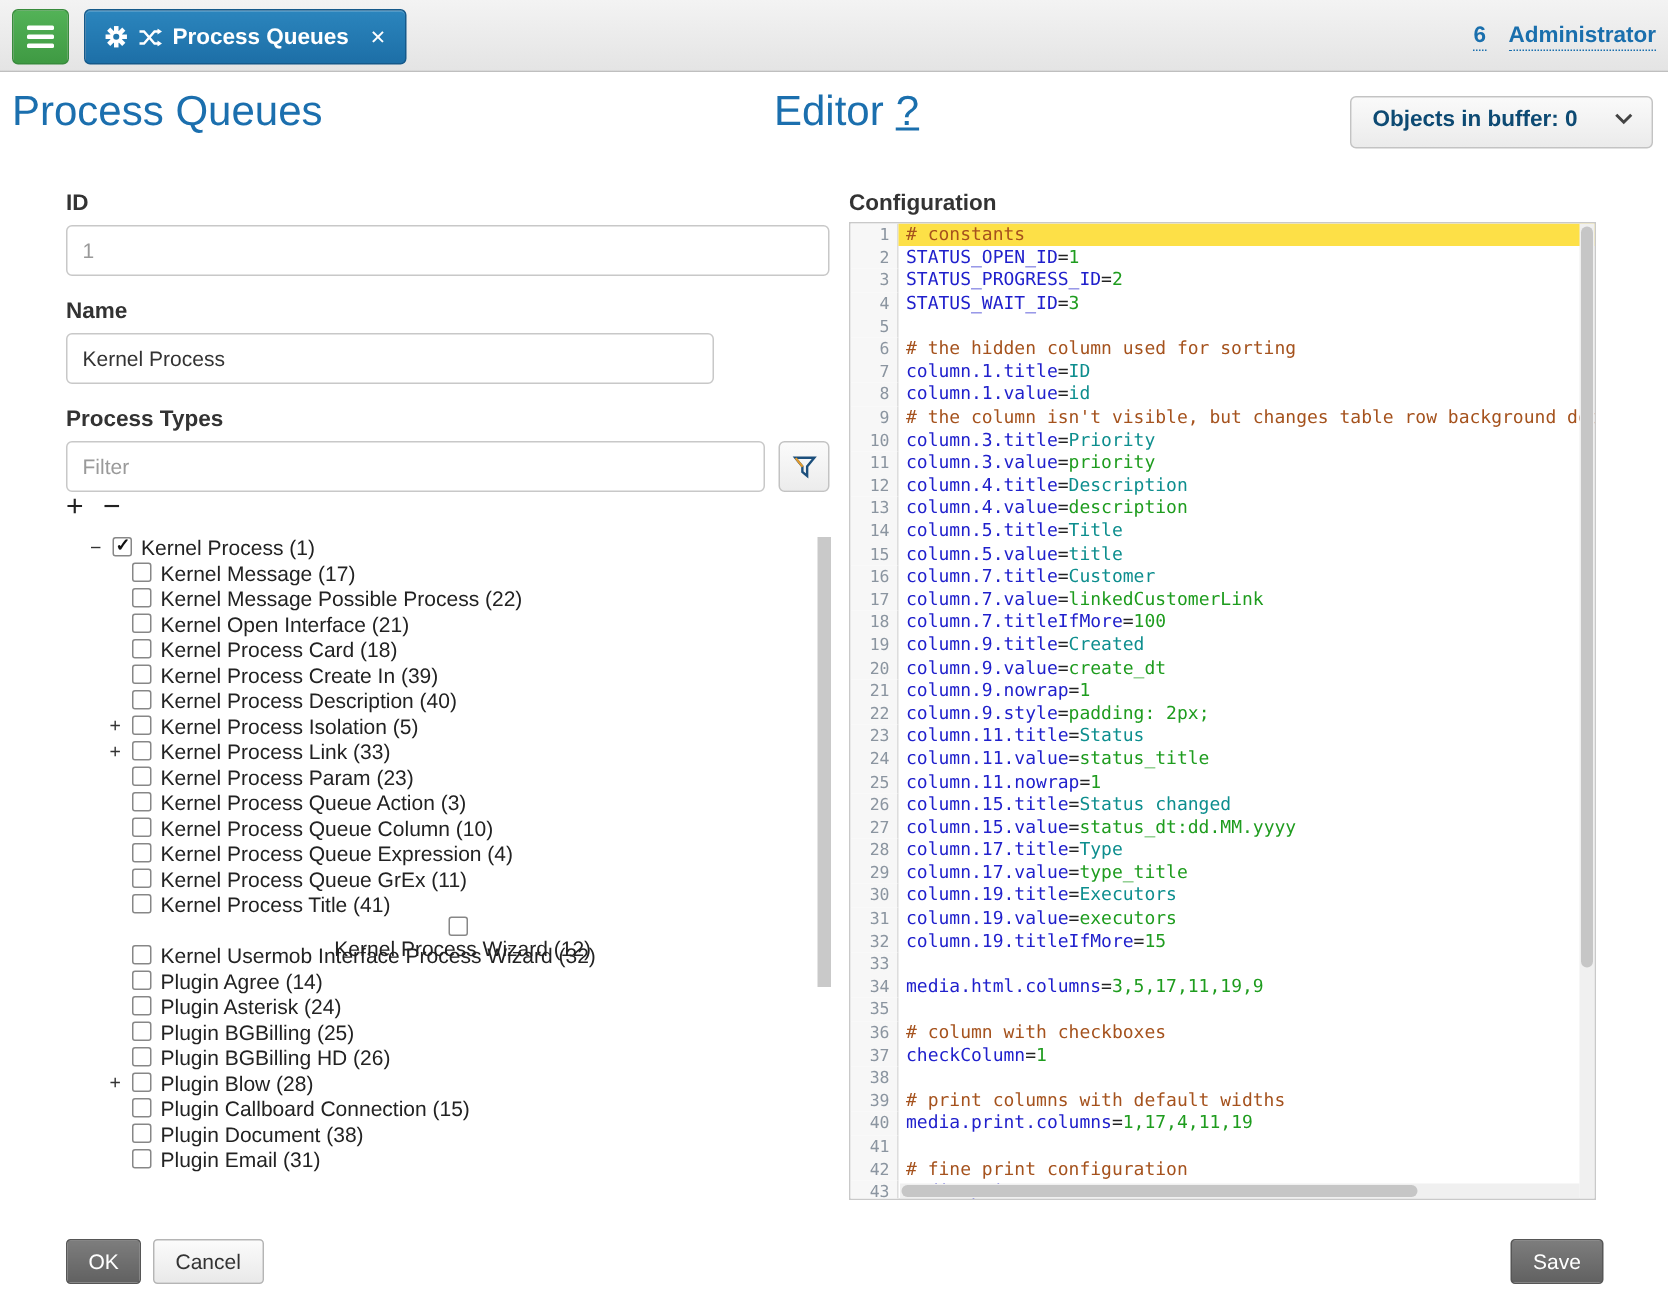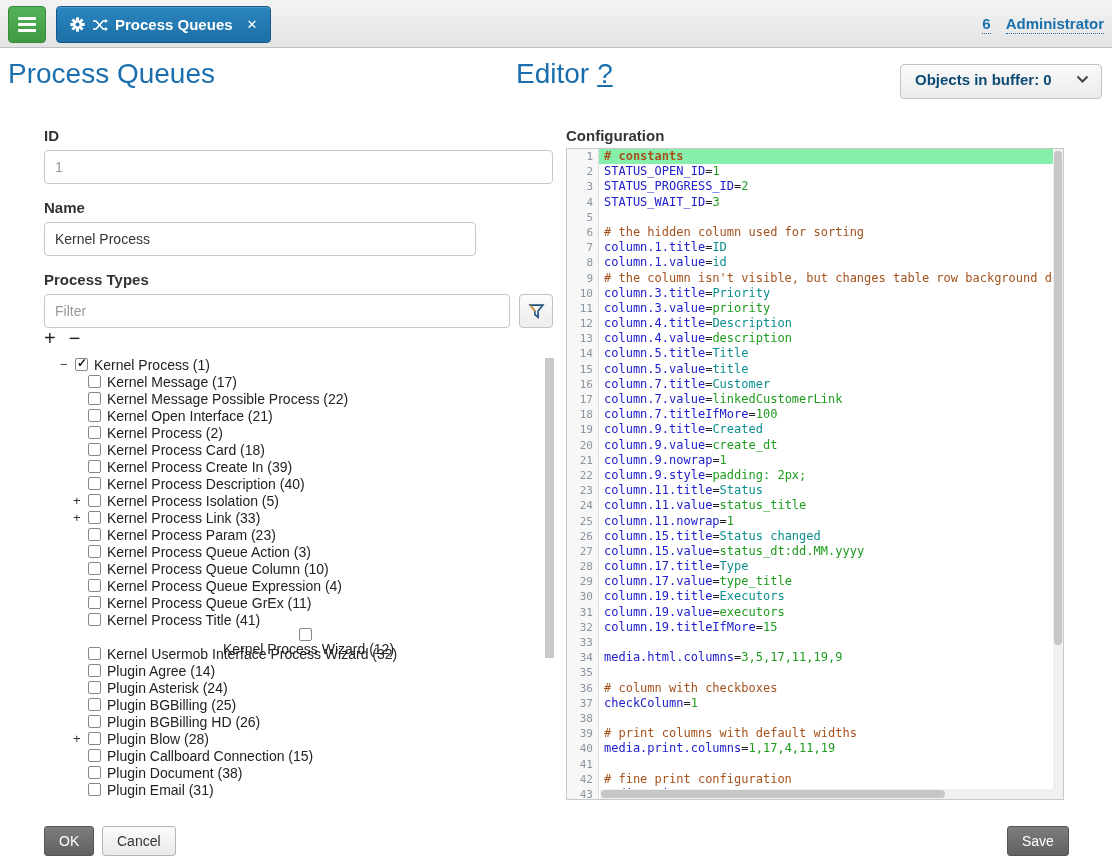--- a/index.html
+++ b/index.html
@@ -59,21 +59,21 @@
                     background:#c9c9c9; }
 
   
   .cm-box { position:absolute; left:566px; top:148px; width:498px; height:652px;
             border:1px solid #c9c9c9; background:#fff; overflow:hidden;
             font-family:"DejaVu Sans Mono", monospace; }
   .cm-row { display:flex; height:15.2px; line-height:15.2px; }
   .cm-gutter { width:32px; flex:none; text-align:right; padding-right:5px;
                background:#f7f7f7; border-right:1px solid #ddd; color:#8b95a0; font-size:11px; }
   .cm-code { flex:1; padding-left:5px; white-space:pre; overflow:hidden; font-size:12px; color:#222; }
-  .cm-active { background:#86efac;font-weight:bold; }
+  .cm-active { background:#fde047; }
   .tok-comment { color:#a5521d; }
   .tok-key { color:#2020cc; }
   .tok-eq { color:#222; }
   .tok-teal { color:#0d8e8e; }
   .tok-green { color:#1e9c1e; }
   .cm-vscroll { position:absolute; right:0; top:0; width:10px; height:100%; background:#f0f0f0; }
   .cm-vscroll .thumb { position:absolute; left:1px; top:2px; width:8px; height:76%; background:#c6c6c6; border-radius:4px; }
   .cm-hscroll { position:absolute; left:33px; right:10px; bottom:0; height:10px; background:#f0f0f0; }
   .cm-hscroll .thumb { position:absolute; left:1px; top:1px; width:76%; height:8px; background:#c6c6c6; border-radius:4px; }
 
@@ -173,25 +173,20 @@
         <span class="tree-label">Kernel Message Possible Process (22)</span>
       </div>
       <div class="tree-row" style="padding-left: 29px;">
         <span class="tree-exp"></span>
         <input type="checkbox" class="tree-cb" style="">
         <span class="tree-label">Kernel Open Interface (21)</span>
       </div>
       <div class="tree-row" style="padding-left: 29px;">
         <span class="tree-exp"></span>
         <input type="checkbox" class="tree-cb" style="">
-        <span class="tree-label">Kernel Process (2)</span>
-      </div>
-      <div class="tree-row" style="padding-left: 29px;">
-        <span class="tree-exp"></span>
-        <input type="checkbox" class="tree-cb" style="">
         <span class="tree-label">Kernel Process Card (18)</span>
       </div>
       <div class="tree-row" style="padding-left: 29px;">
         <span class="tree-exp"></span>
         <input type="checkbox" class="tree-cb" style="">
         <span class="tree-label">Kernel Process Create In (39)</span>
       </div>
       <div class="tree-row" style="padding-left: 29px;">
         <span class="tree-exp"></span>
         <input type="checkbox" class="tree-cb" style="">

